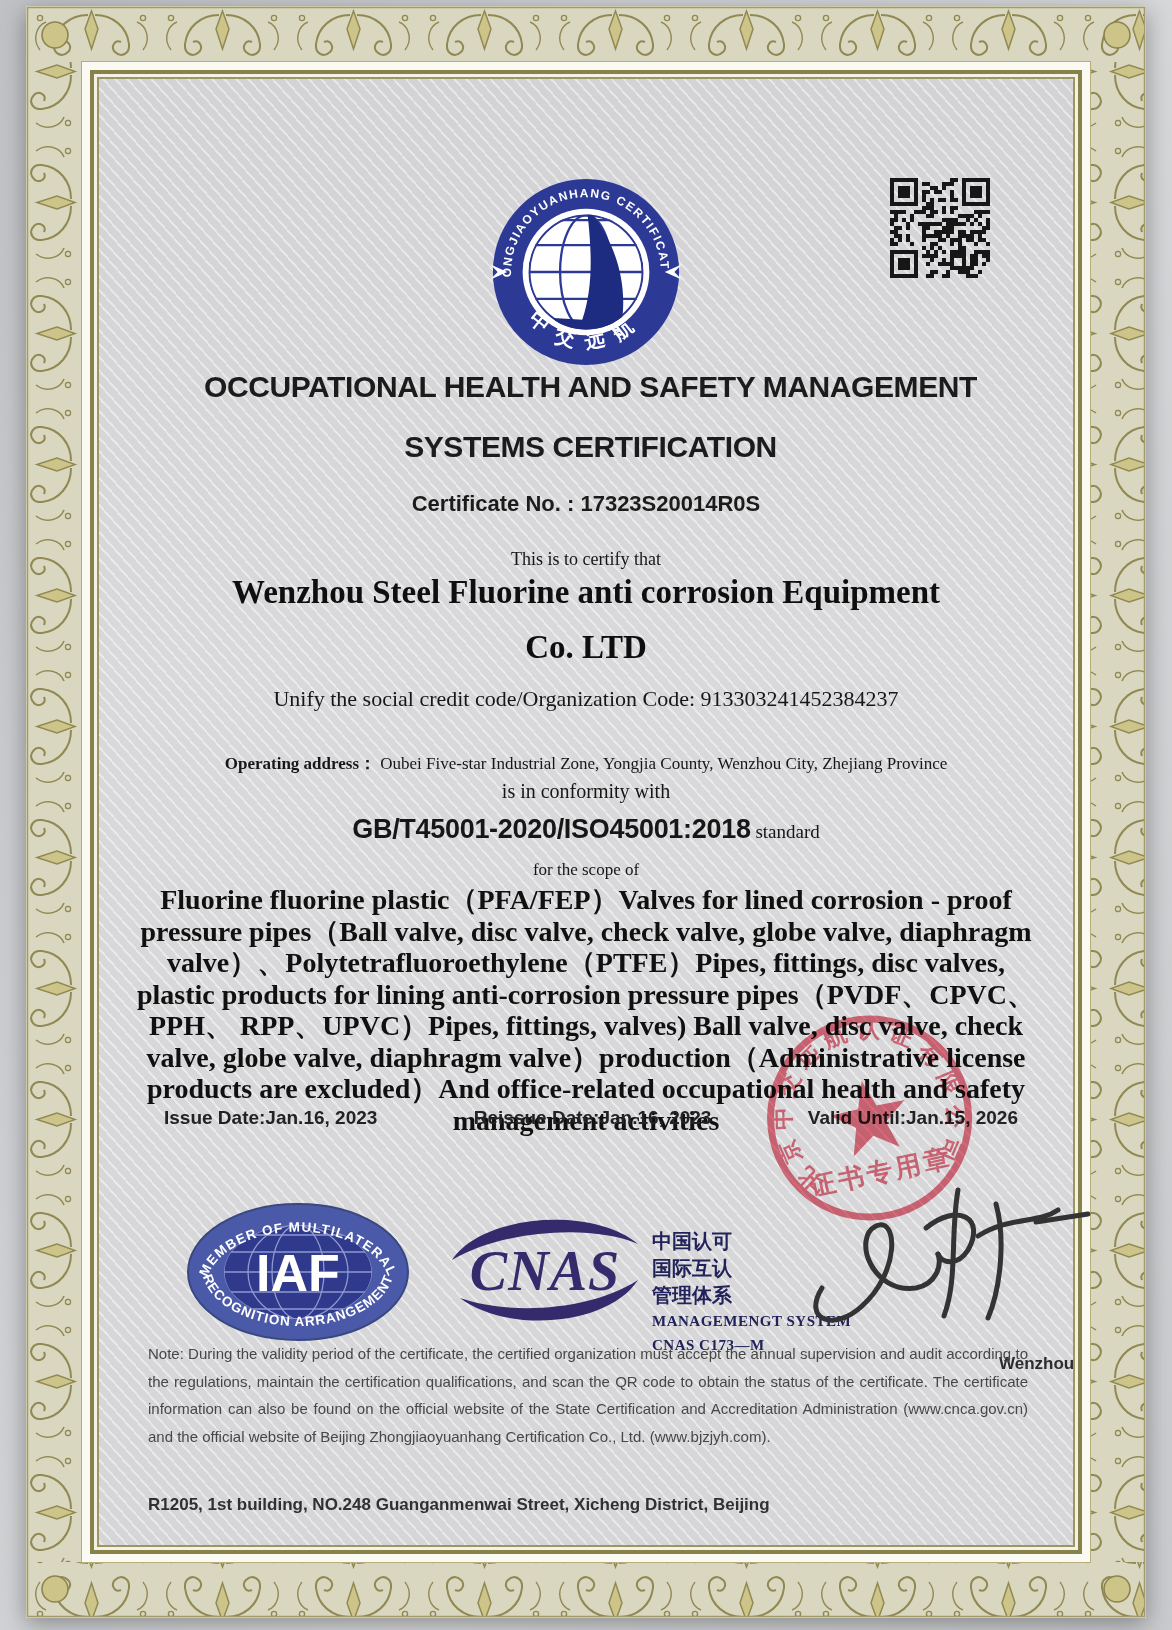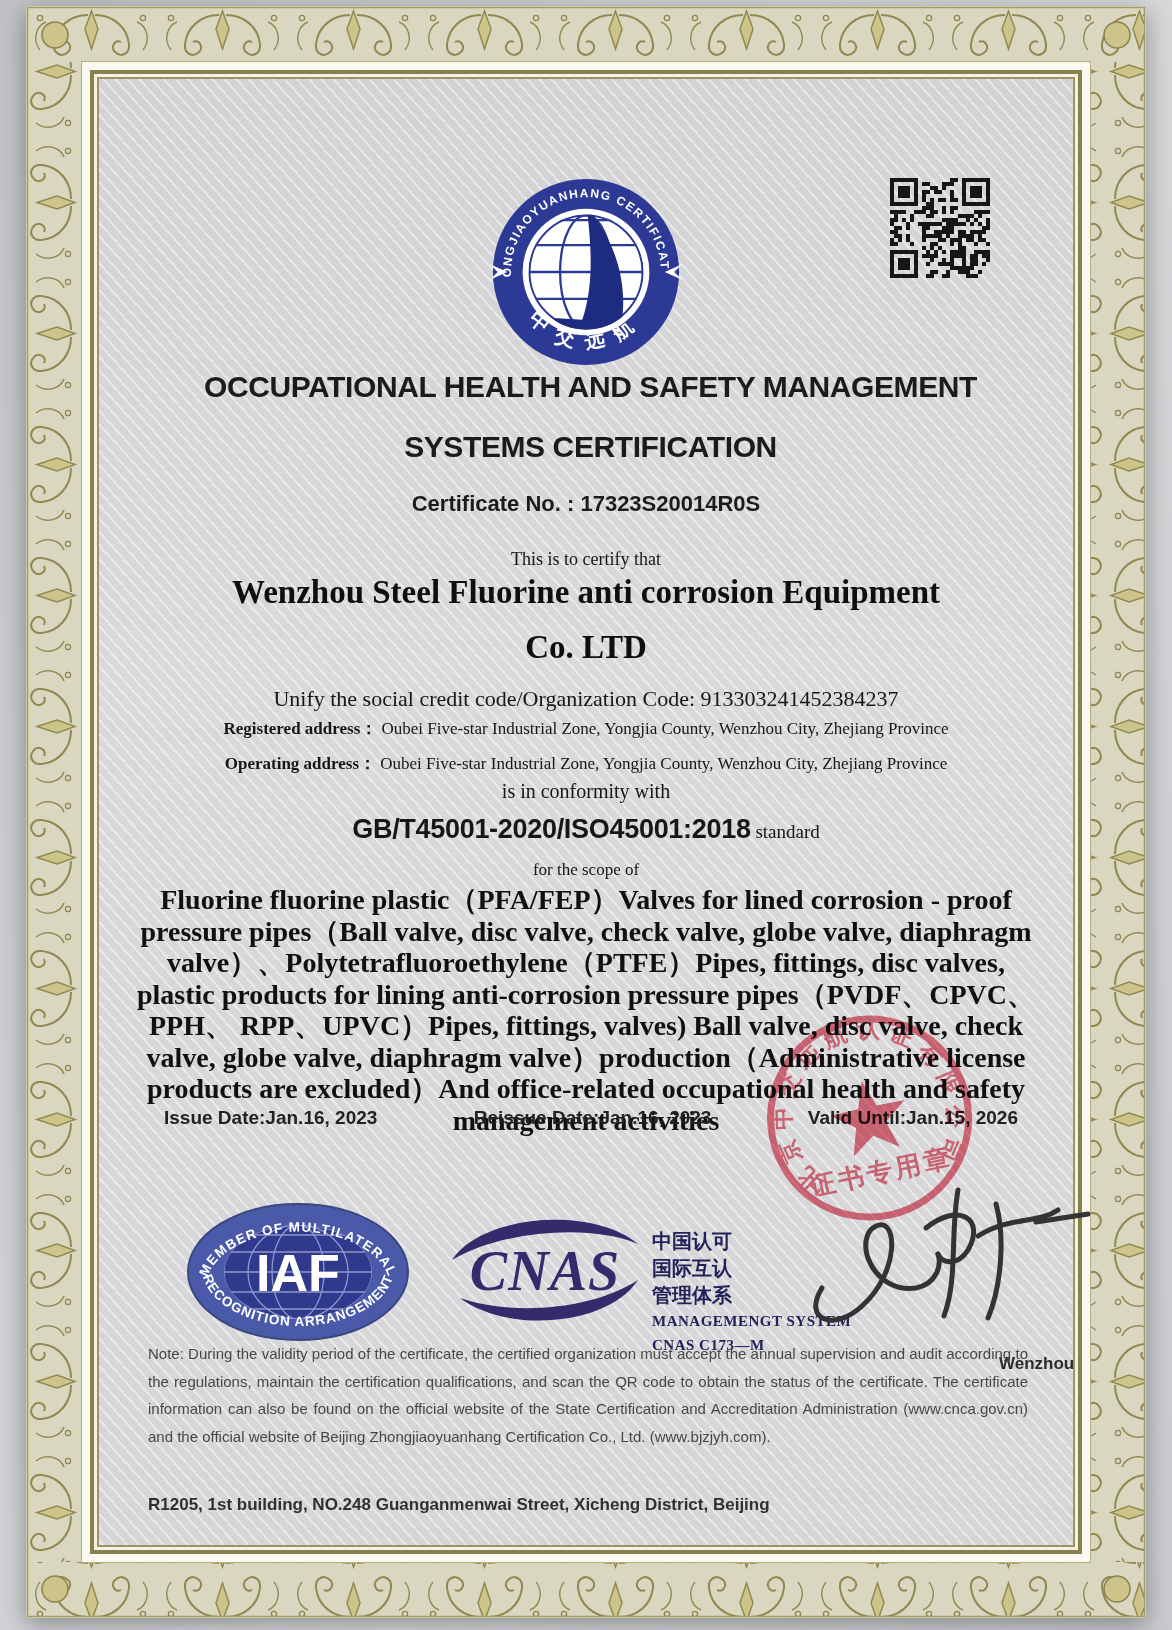--- a/index.html
+++ b/index.html
@@ -482,24 +482,20 @@
       </div>
 
       <div class="abs title t1">OCCUPATIONAL HEALTH AND SAFETY MANAGEMENT</div>
       <div class="abs title t2">SYSTEMS CERTIFICATION</div>
       <div class="abs certno">Certificate No. : 17323S20014R0S</div>
       <div class="abs serif certify">This is to certify that</div>
       <div class="abs serif company c2">Co. LTD</div>
       <div class="abs serif company c1">Wenzhou Steel Fluorine anti corrosion Equipment</div>
       <div class="abs serif unify">Unify the social credit code/Organization Code: 913303241452384237</div>
 
-      <div class="abs serif addr">
-        <span class="lab">Registered address：</span>
-        <span>Oubei Five-star Industrial Zone, Yongjia County, Wenzhou City, Zhejiang Province</span>
-      </div>
       <div class="abs serif addr addr2">
         <span class="lab">Operating address：</span>
         <span>Oubei Five-star Industrial Zone, Yongjia County, Wenzhou City, Zhejiang Province</span>
       </div>
 
       <div class="abs serif conform">is in conformity with</div>
       <div class="abs standard">
         <span class="code">GB/T45001-2020/ISO45001:2018</span><span class="suf"> standard</span>
       </div>
       <div class="abs serif scopeintro">for the scope of</div>

